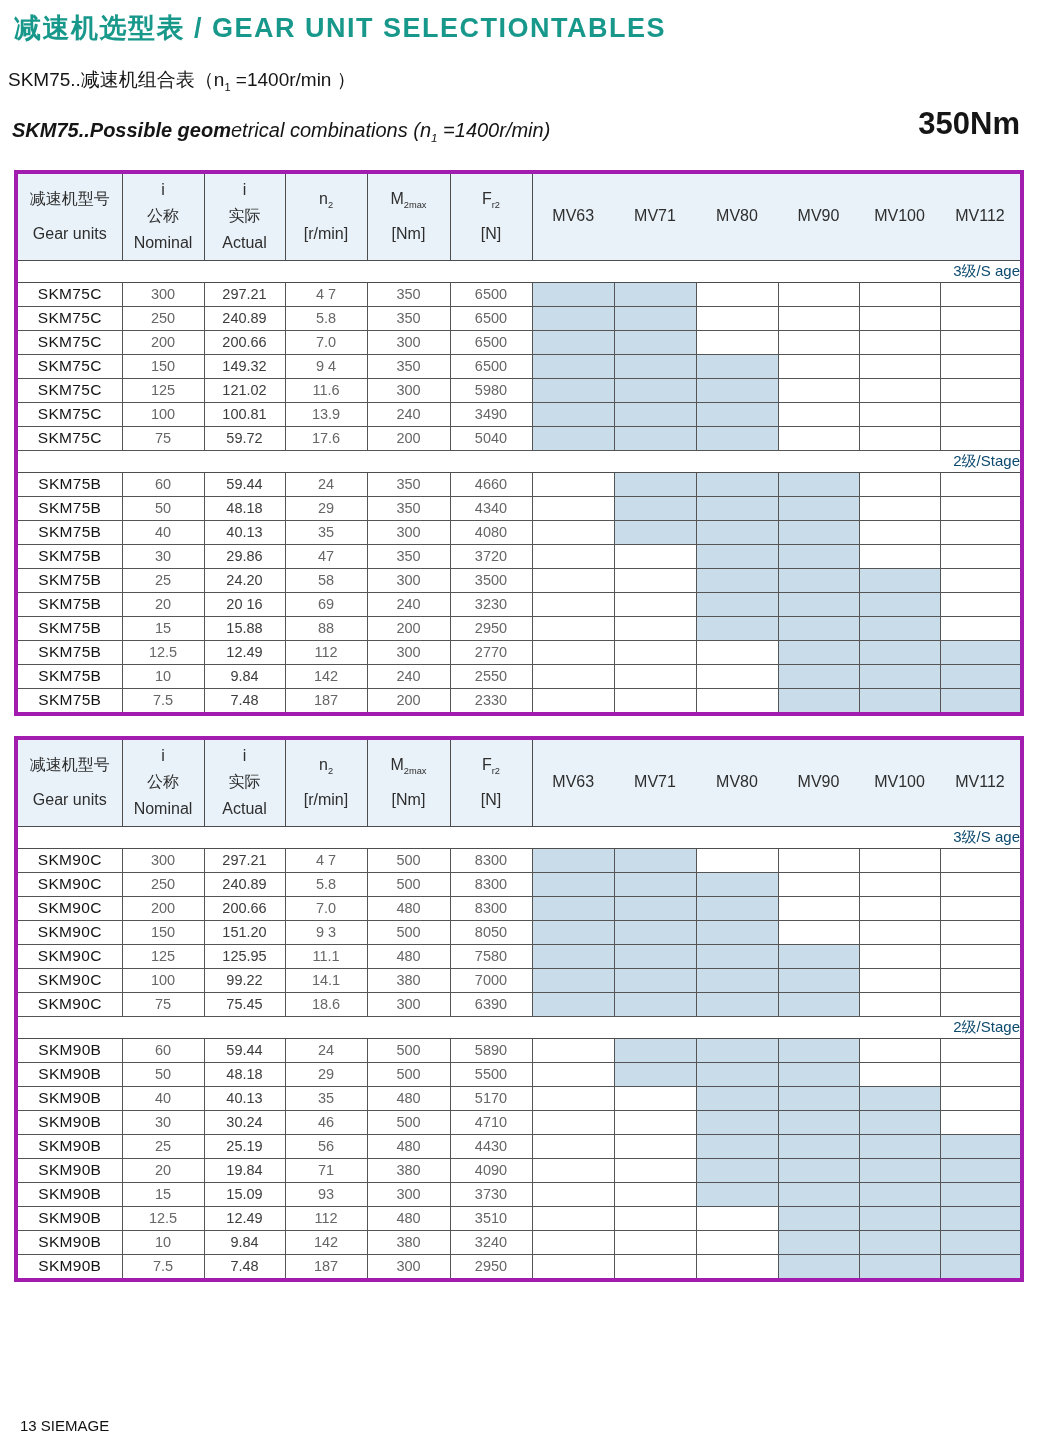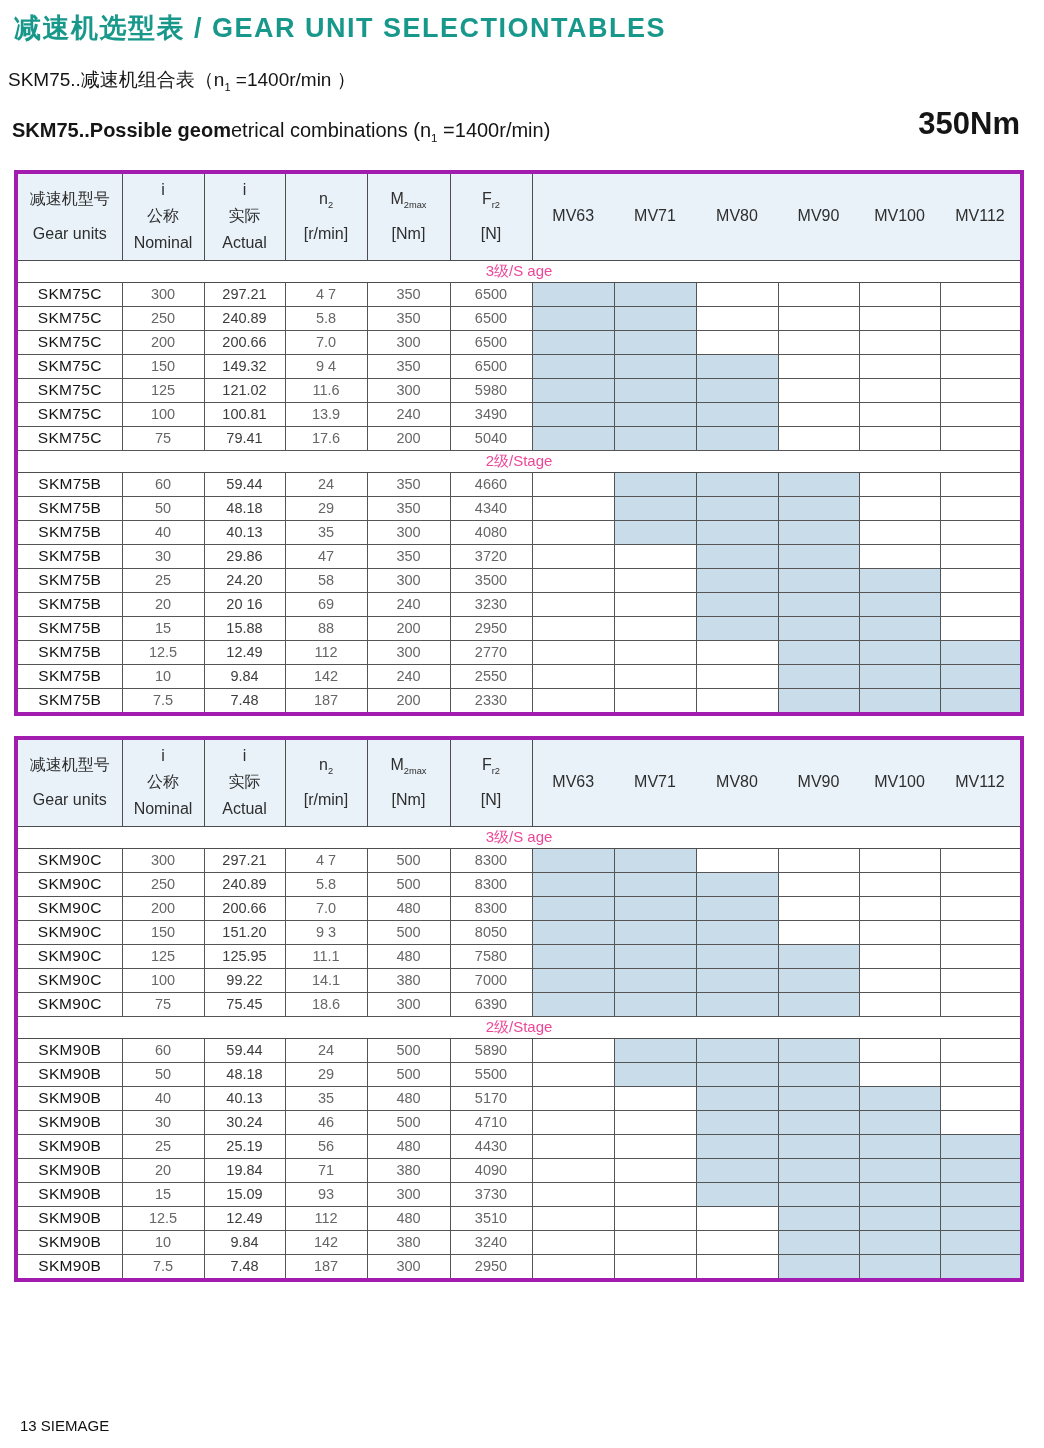--- a/index.html
+++ b/index.html
@@ -13,21 +13,21 @@
   .main-title{
     margin:14px 0 0 14px;
     font-size:27px;font-weight:bold;color:#18988b;
     letter-spacing:1.5px;line-height:1.1;
   }
   .sec-title-cn{margin:23px 0 0 8px;font-size:19px;color:#151515;}
   .sec-title-row{
     display:flex;justify-content:space-between;align-items:flex-end;
     margin:13px 24px 0 12px;
   }
-  .sec-title-en{font-size:20px;color:#151515;}
+  .sec-title-en{font-size:20px;color:#151515;font-style:italic;}
   .sec-title-en b{font-weight:bold;}
   .torque{font-size:31px;font-weight:bold;color:#151515;}
   sub{font-size:0.58em;line-height:0;}
 
   .sec2-wrap{margin-top:44px;}
   .sec2-wrap .sec-title-cn{margin:0 0 0 34px;font-size:20px;font-weight:normal;}
   .sec2-wrap .sec-title-row{margin:6px 24px 0 34px;}
   .sec2-wrap .sec-title-en{font-size:20px;}
 
   table.gear{
@@ -38,22 +38,22 @@
   table.gear th{
     background:#e9f2f9;padding:0;font-weight:normal;
     border-bottom:1px solid #4d4d4d;
   }
   table.gear th.hsep{border-right:1px solid #4d4d4d;}
   .hcell{
     display:flex;flex-direction:column;justify-content:space-evenly;align-items:center;
     height:86px;font-size:16px;color:#2e2e2e;line-height:1.15;
   }
   tr.stage-row td{
-    height:21px;padding:0;text-align:center;
-    font-size:15px;color:#ec4899;border:none;
+    height:21px;padding:0;text-align:right;
+    font-size:15px;color:#0c4a6e;border:none;
     border-bottom:1px solid #4d4d4d;background:#fff;
   }
   tr.data-row td{
     height:23px;padding:0;text-align:center;
     border:1px solid #555;font-size:14.5px;color:#666;
     background:#fff;
   }
   tr.data-row td.model{font-size:15.5px;color:#141414;letter-spacing:0.3px;}
   tr.data-row td.actual{color:#3c3c3c;}
   tr.data-row td.mv.shaded{background:#c8dcea;}
@@ -248,21 +248,21 @@
           <td class="mv shaded"></td>
           <td class="mv shaded"></td>
           <td class="mv shaded"></td>
           <td class="mv"></td>
           <td class="mv"></td>
           <td class="mv"></td>
         </tr>
         <tr class="data-row">
           <td class="model">SKM75C</td>
           <td>75</td>
-          <td class="actual">79.41</td>
+          <td class="actual">59.72</td>
           <td>17.6</td>
           <td>200</td>
           <td>5040</td>
           <td class="mv shaded"></td>
           <td class="mv shaded"></td>
           <td class="mv shaded"></td>
           <td class="mv"></td>
           <td class="mv"></td>
           <td class="mv"></td>
         </tr>

